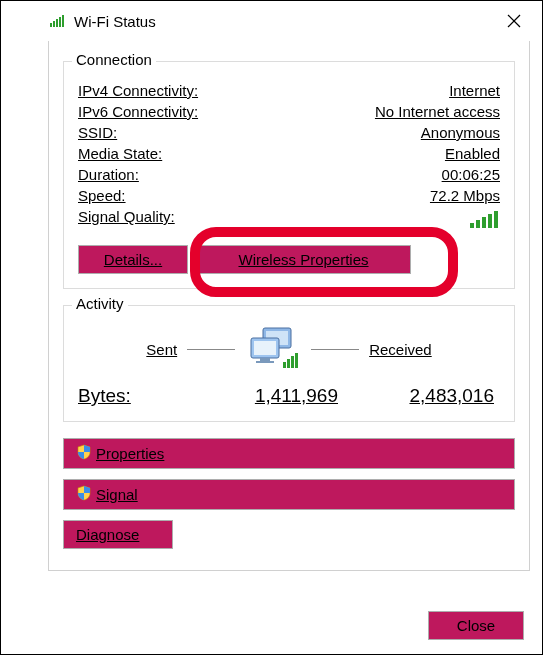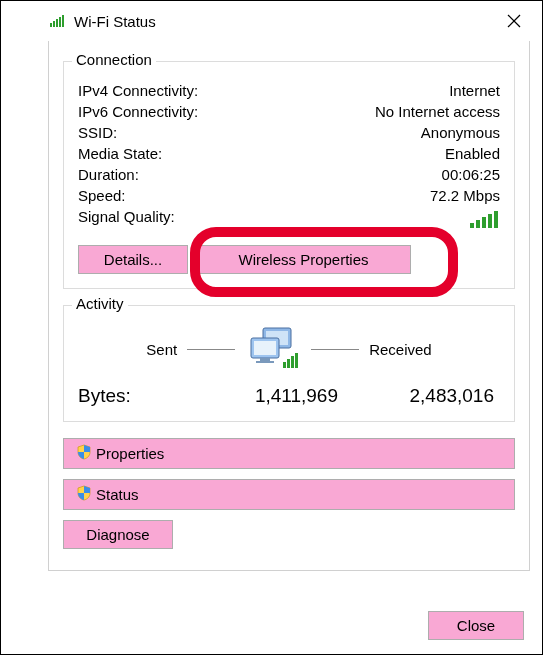--- a/index.html
+++ b/index.html
@@ -61,20 +61,21 @@
     font-size: 15px;
   }
   .sheet {
     margin: 0 12px 0 12px;
     border-left: 1px solid #d0d0d0;
     border-right: 1px solid #d0d0d0;
     border-bottom: 1px solid #d0d0d0;
     padding: 20px 14px 14px 14px;
     box-sizing: border-box;
     height: 530px;
+    text-decoration: underline;
   }
   .groupbox {
     border: 1px solid #dcdcdc;
     position: relative;
     padding: 16px 14px 14px 14px;
     margin-bottom: 16px;
   }
   .groupbox .legend {
     position: absolute;
     top: -11px;
@@ -94,21 +95,21 @@
   .signal {
     display: inline-block;
   }
   .btnrow {
     margin-top: 8px;
     display: flex;
     gap: 8px;
     position: relative;
   }
   button.winbtn {
-    background: #f9a8d4;
+    background: #be185d;
     border: 1px solid #adadad;
     padding: 5px 12px;
     font-family: inherit;
     font-size: 15px;
     cursor: pointer;
     display: inline-flex;
     align-items: center;
     gap: 4px;
   }
   .btn-wide { width: 215px; justify-content: center; }
@@ -288,23 +289,23 @@
         <span>Properties</span>
       </button>
       <button class="winbtn">
         <span class="shield">
           <svg width="16" height="16" viewBox="0 0 16 16">
             <path d="M8 1 L14 3 V8 C14 12 11 14.5 8 15 C5 14.5 2 12 2 8 V3 Z" fill="#ffd24d" stroke="#c09000" stroke-width="0.6"></path>
             <path d="M8 1 L14 3 V8 L8 8 Z" fill="#3a8ee6"></path>
             <path d="M8 8 L8 15 C5 14.5 2 12 2 8 Z" fill="#3a8ee6"></path>
           </svg>
         </span>
-        <span>Status</span>
+        <span>Signal</span>
       </button>
-      <button class="winbtn" style="width:110px;justify-content:center;">
+      <button class="winbtn" style="width:110px;justify-content:flex-start;">
         <span>Diagnose</span>
       </button>
     </div>
 
   </div>
 
   <div class="footer">
     <button class="winbtn close-btn">
       <span>Close</span>
     </button>

